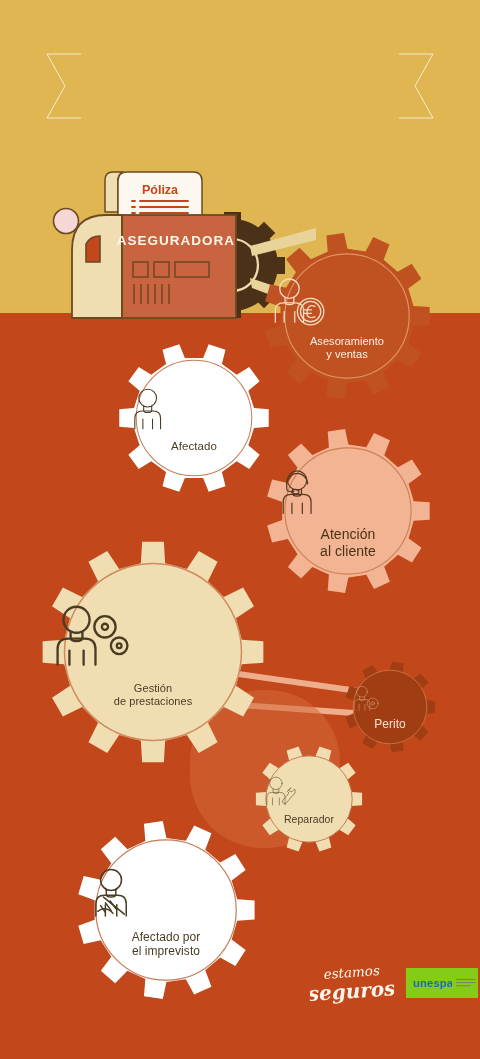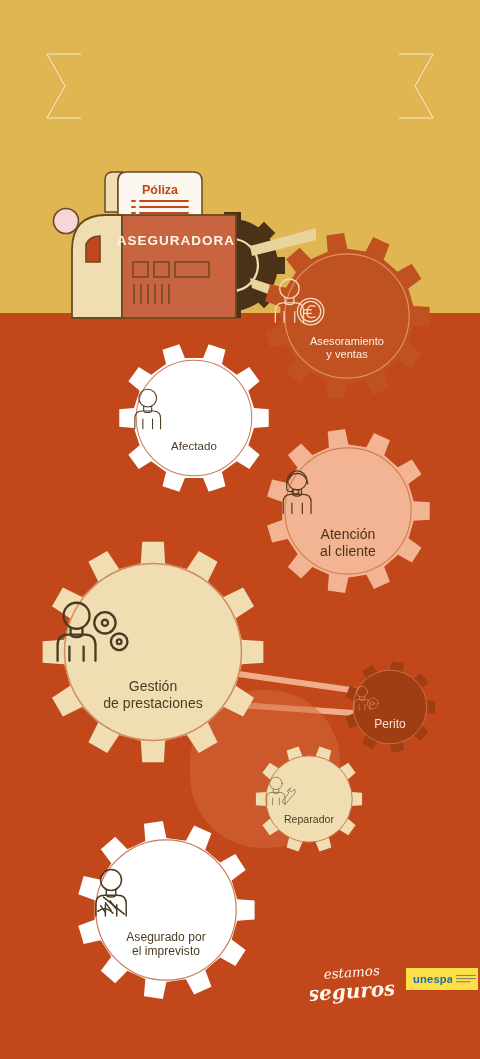--- a/index.html
+++ b/index.html
@@ -42,22 +42,22 @@
   .node .icon { display:block; }
   .node .caption {
     text-align:center; font-weight:normal; line-height:1.2;
     white-space:pre-line; letter-spacing:.05px;
   }
 
   
   #footer { position:absolute; left:310px; top:958px; width:160px; height:52px; }
   #estamos { position:absolute; left:0px; top:0px; width:84px; height:48px; }
   #unespaBox {
-    position:absolute; left:96px; top:10px; width:72px; height:22px;
-    background:#fde047; display:flex; align-items:center; padding-left:7px; gap:4px;
+    position:absolute; left:96px; top:10px; width:72px; height:30px;
+    background:#84cc16; display:flex; align-items:center; padding-left:7px; gap:4px;
   }
   #unespaMark { display:block; }
   #unespaSub { display:block; }
 </style>
 </head>
 <body>
 
 <div id="stage">
 
   <div id="bgYellow"></div>
@@ -227,21 +227,21 @@
                 <line x1="24" y1="46" x2="24" y2="58" fill="none" stroke="#4a3b23" stroke-width="1.96" stroke-linecap="round" stroke-linejoin="round"></line>
                 <line x1="36" y1="46" x2="36" y2="58" fill="none" stroke="#4a3b23" stroke-width="1.96" stroke-linecap="round" stroke-linejoin="round"></line>
               <g fill="none" stroke="#4a3b23" stroke-width="1.96" stroke-linecap="round" stroke-linejoin="round">
        <circle cx="54" cy="26" r="9"></circle>
                 <circle cx="54" cy="26" r="2.6"></circle>
        <circle cx="66" cy="42" r="7"></circle>
                 <circle cx="66" cy="42" r="2"></circle>
      </g>
             </svg>
           </div>
-          <div class="caption" style="color: rgb(74, 59, 35); font-size: 14px; margin-top: 8px;">Gestión
+          <div class="caption" style="color: rgb(74, 59, 35); font-size: 11px; margin-top: 8px;">Gestión
 de prestaciones</div>
         </div>
       </div>
       <div class="node" style="left: 344px; top: 661px; width: 92px; height: 92px;">
         <svg class="gear-svg" width="92" height="92" viewBox="0 0 92 92">
        <path d="M82.20,39.36 L91.15,40.07 L91.15,51.93 L82.20,52.64 L78.00,64.18 L84.40,70.48 L76.77,79.57 L69.46,74.35 L58.83,80.49 L59.69,89.44 L48.00,91.50 L45.74,82.80 L33.66,80.67 L28.56,88.07 L18.28,82.14 L22.15,74.02 L14.26,64.62 L5.60,67.02 L1.54,55.87 L9.72,52.14 L9.72,39.86 L1.54,36.13 L5.60,24.98 L14.26,27.38 L22.15,17.98 L18.28,9.86 L28.56,3.93 L33.66,11.33 L45.74,9.20 L48.00,0.50 L59.69,2.56 L58.83,11.51 L69.46,17.65 L76.77,12.43 L84.40,21.52 L78.00,27.82 Z" fill="#a03d12"></path>
        <circle cx="46" cy="46" r="36.248000000000005" fill="#a03d12"></circle>
        <circle cx="46" cy="46" r="36.800000000000004" fill="none" stroke="#c9703f" stroke-width="1"></circle>
      </svg>
         <div class="content">
@@ -293,21 +293,21 @@
               <circle cx="30" cy="20" r="11" fill="none" stroke="#4a3b23" stroke-width="1.57" stroke-linecap="round" stroke-linejoin="round"></circle>
                 <path d="M25 30 v5 q0,3 5,3 q5,0 5,-3 v-5" fill="none" stroke="#4a3b23" stroke-width="1.57" stroke-linecap="round" stroke-linejoin="round"></path>
               <path d="M14 58 v-13 q0,-9 9,-9 h14 q9,0 9,9 v13" fill="none" stroke="#4a3b23" stroke-width="1.57" stroke-linecap="round" stroke-linejoin="round"></path>
                 <line x1="24" y1="46" x2="24" y2="58" fill="none" stroke="#4a3b23" stroke-width="1.57" stroke-linecap="round" stroke-linejoin="round"></line>
                 <line x1="36" y1="46" x2="36" y2="58" fill="none" stroke="#4a3b23" stroke-width="1.57" stroke-linecap="round" stroke-linejoin="round"></line>
               <path d="M22 38 L44 56" fill="none" stroke="#4a3b23" stroke-width="1.57" stroke-linecap="round" stroke-linejoin="round"></path>
              <path d="M16 53 q8,-6 16,2" fill="none" stroke="#4a3b23" stroke-width="1.57" stroke-linecap="round" stroke-linejoin="round"></path>
              <path d="M19 47 l5,7 M24 44 l6,8 M29 42 l6,8" fill="none" stroke="#4a3b23" stroke-width="1.57" stroke-linecap="round" stroke-linejoin="round"></path>
             </svg>
           </div>
-          <div class="caption" style="color: rgb(74, 59, 35); font-size: 12px; margin-top: 6px;">Asegurado por
+          <div class="caption" style="color: rgb(74, 59, 35); font-size: 12px; margin-top: 6px;">Afectado por
 el imprevisto</div>
         </div>
       </div>
     </div>
 
   <div id="footer">
     <svg id="estamos" viewBox="0 0 84 48" width="84" height="48">
       <text x="42" y="19" text-anchor="middle" font-family="'DejaVu Serif',serif" font-style="italic" font-size="13.5" fill="#fdf6ea" transform="rotate(-4 42 19)">estamos</text>
       <text x="42" y="40" text-anchor="middle" font-family="'DejaVu Serif',serif" font-style="italic" font-size="20" font-weight="bold" fill="#fdf6ea" transform="rotate(-4 42 40)">seguros</text>
     </svg>

